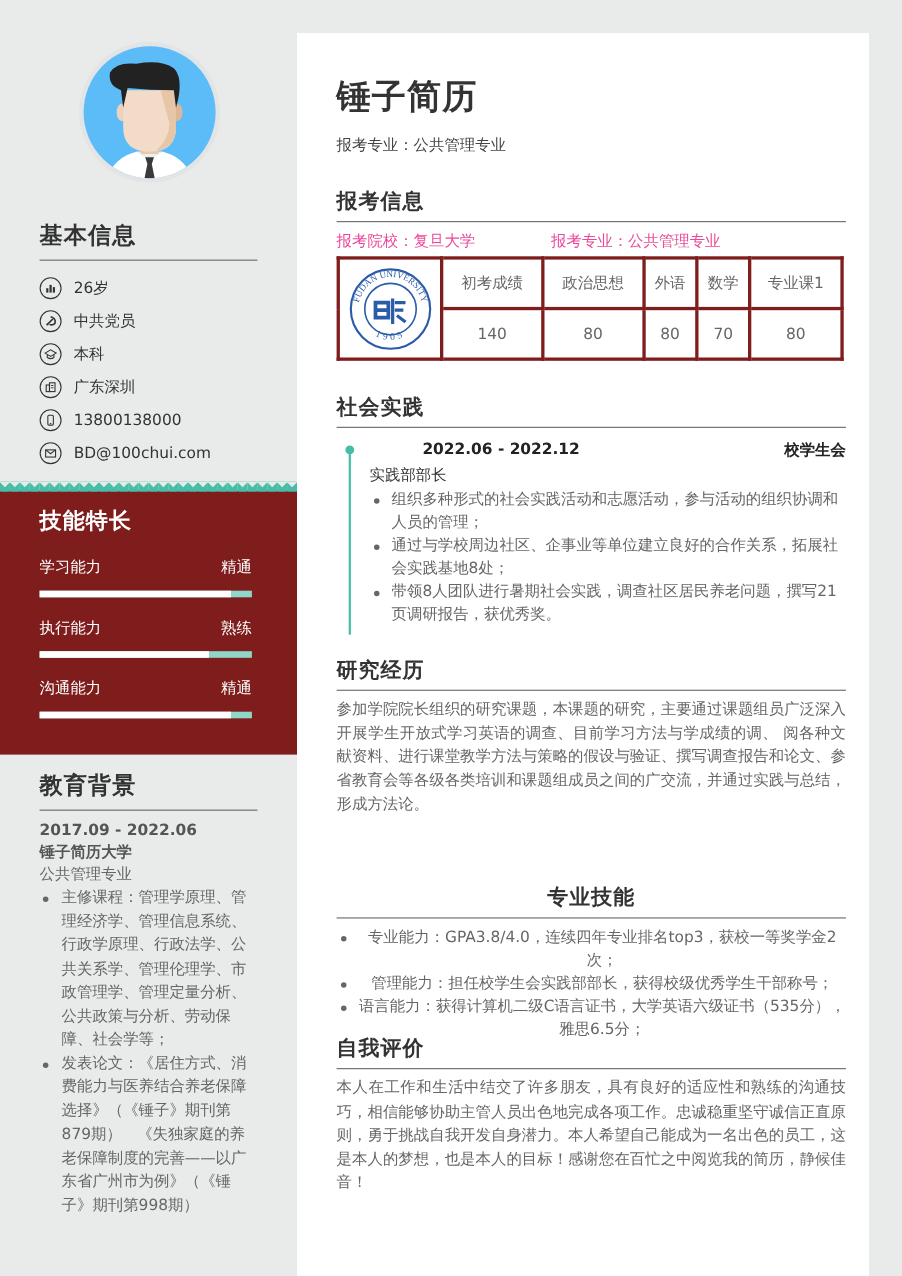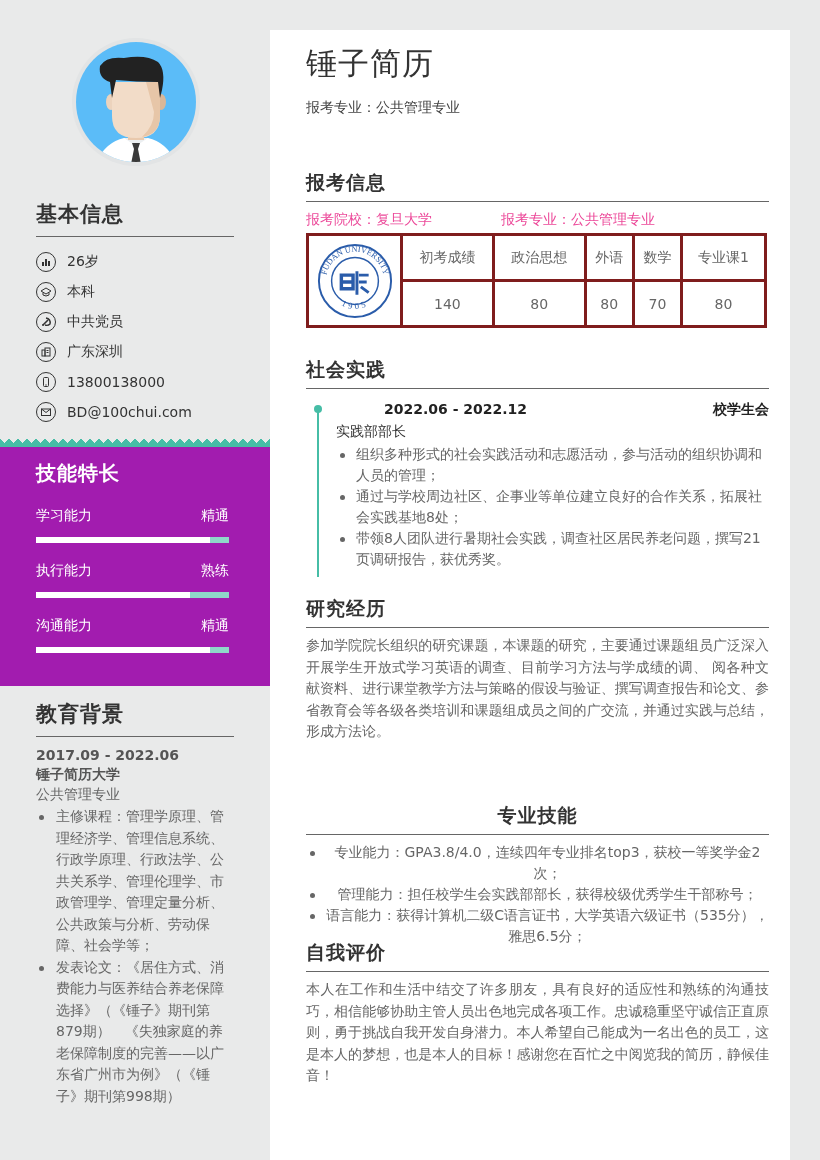--- a/index.html
+++ b/index.html
@@ -29,21 +29,21 @@
   .info-item { display: flex; align-items: center; height: 30px; font-size: 14px; color: #333; }
   .info-icon {
     width: 20px; height: 20px; border: 1.3px solid #333; border-radius: 50%;
     margin-right: 11px; display: flex; align-items: center; justify-content: center;
     flex-shrink: 0;
   }
   .info-icon svg { width: 12px; height: 12px; }
 
   .skills-band {
     position: absolute; left: 0; top: 446px; width: 270px; height: 240px;
-    background: #a21caf;
+    background: #7f1d1d;
   }
   .skills-band .zig {
     position: absolute; top: -8px; left: 0; width: 270px; height: 9px;
     background:
       linear-gradient(135deg, transparent 50%, #46bda6 50%) 0 0 / 9px 9px repeat-x,
       linear-gradient(225deg, transparent 50%, #46bda6 50%) 0 0 / 9px 9px repeat-x;
   }
   .skills-inner { position: absolute; left: 36px; top: 14px; width: 193px; }
   .skills-title { font-size: 20px; font-weight: bold; color: #fff; margin-bottom: 20px; letter-spacing: 1px; }
   .skill { margin-bottom: 19px; }
@@ -62,21 +62,21 @@
     content: ""; position: absolute; left: 3px; top: 9px; width: 5px; height: 5px;
     background: #666; border-radius: 50%;
   }
 
   
   .main {
     position: absolute; left: 270px; top: 30px; width: 520px; height: 1130px;
     background: #fff;
   }
   .main-inner { position: absolute; left: 36px; top: 0; width: 463px; }
-  .name { font-size: 31px; color: #333; margin-top: 13px; letter-spacing: 1px; font-weight: normal; }
+  .name { font-size: 31px; color: #333; margin-top: 37px; letter-spacing: 1px; font-weight: bold; }
   .subtitle { font-size: 14px; color: #444; margin-top: 14px; }
   .sec { position: absolute; left: 36px; width: 463px; }
   .sec-title {
     font-size: 19px; font-weight: bold; color: #333; padding-bottom: 5px;
     border-bottom: 1px solid #666; letter-spacing: 1px;
   }
   .apply-row { display: flex; font-size: 14px; font-weight: normal; color: #ec4899; margin-top: 9px; }
   .apply-row span:first-child { width: 195px; }
   table.scores {
     border-collapse: collapse; margin-top: 4px; width: 461px; font-size: 14px; color: #666;
@@ -134,35 +134,35 @@
               <rect x="2" y="6" width="2" height="4" fill="#333"></rect>
               <rect x="5" y="3" width="2" height="7" fill="#333"></rect>
               <rect x="8" y="5" width="2" height="5" fill="#333"></rect>
             </svg>
         </span>
         <span>26岁</span>
       </li>
       <li class="info-item">
         <span class="info-icon">
           <svg viewBox="0 0 12 12">
-              <path d="M1 5 L6 2 L11 5 L6 8 Z" fill="none" stroke="#333" stroke-width="1"></path>
-              <path d="M3 6.5 L3 9 Q6 11 9 9 L9 6.5" fill="none" stroke="#333" stroke-width="1"></path>
-            </svg>
-        </span>
-        <span>本科</span>
-      </li>
-      <li class="info-item">
-        <span class="info-icon">
-          <svg viewBox="0 0 12 12">
               <path d="M3 9 L8 4" stroke="#333" stroke-width="1.6"></path>
               <path d="M6 2 Q11 3 10 8 Q8 10 5 9" fill="none" stroke="#333" stroke-width="1.4"></path>
               <circle cx="3" cy="9" r="1" fill="#333"></circle>
             </svg>
         </span>
         <span>中共党员</span>
+      </li>
+      <li class="info-item">
+        <span class="info-icon">
+          <svg viewBox="0 0 12 12">
+              <path d="M1 5 L6 2 L11 5 L6 8 Z" fill="none" stroke="#333" stroke-width="1"></path>
+              <path d="M3 6.5 L3 9 Q6 11 9 9 L9 6.5" fill="none" stroke="#333" stroke-width="1"></path>
+            </svg>
+        </span>
+        <span>本科</span>
       </li>
       <li class="info-item">
         <span class="info-icon">
           <svg viewBox="0 0 12 12">
               <rect x="2" y="4" width="3" height="6" fill="none" stroke="#333" stroke-width="1"></rect>
               <rect x="5" y="2" width="5" height="8" fill="none" stroke="#333" stroke-width="1"></rect>
               <line x1="6.5" y1="4.5" x2="8.5" y2="4.5" stroke="#333"></line>
               <line x1="6.5" y1="6.5" x2="8.5" y2="6.5" stroke="#333"></line>
             </svg>
         </span>

